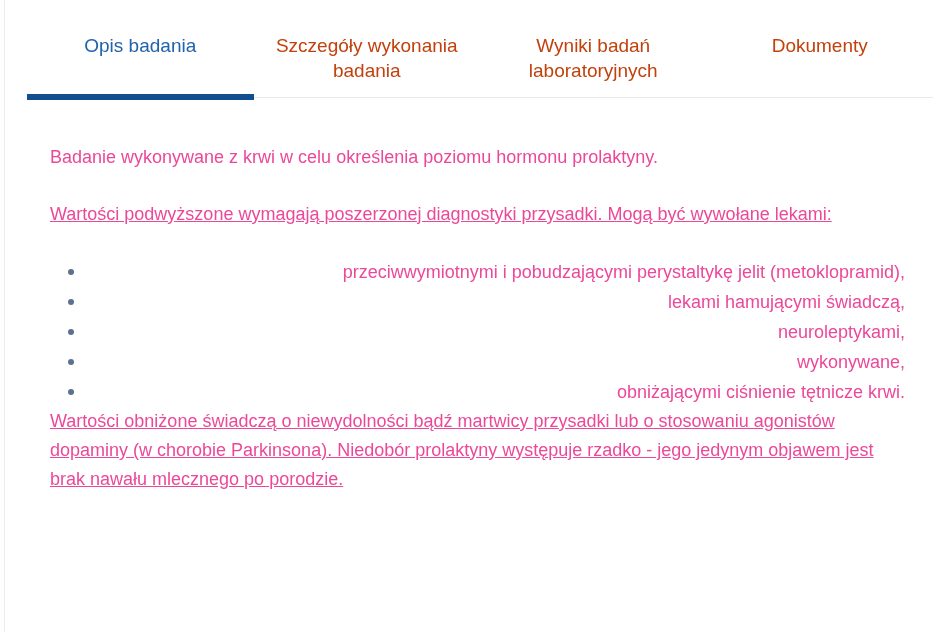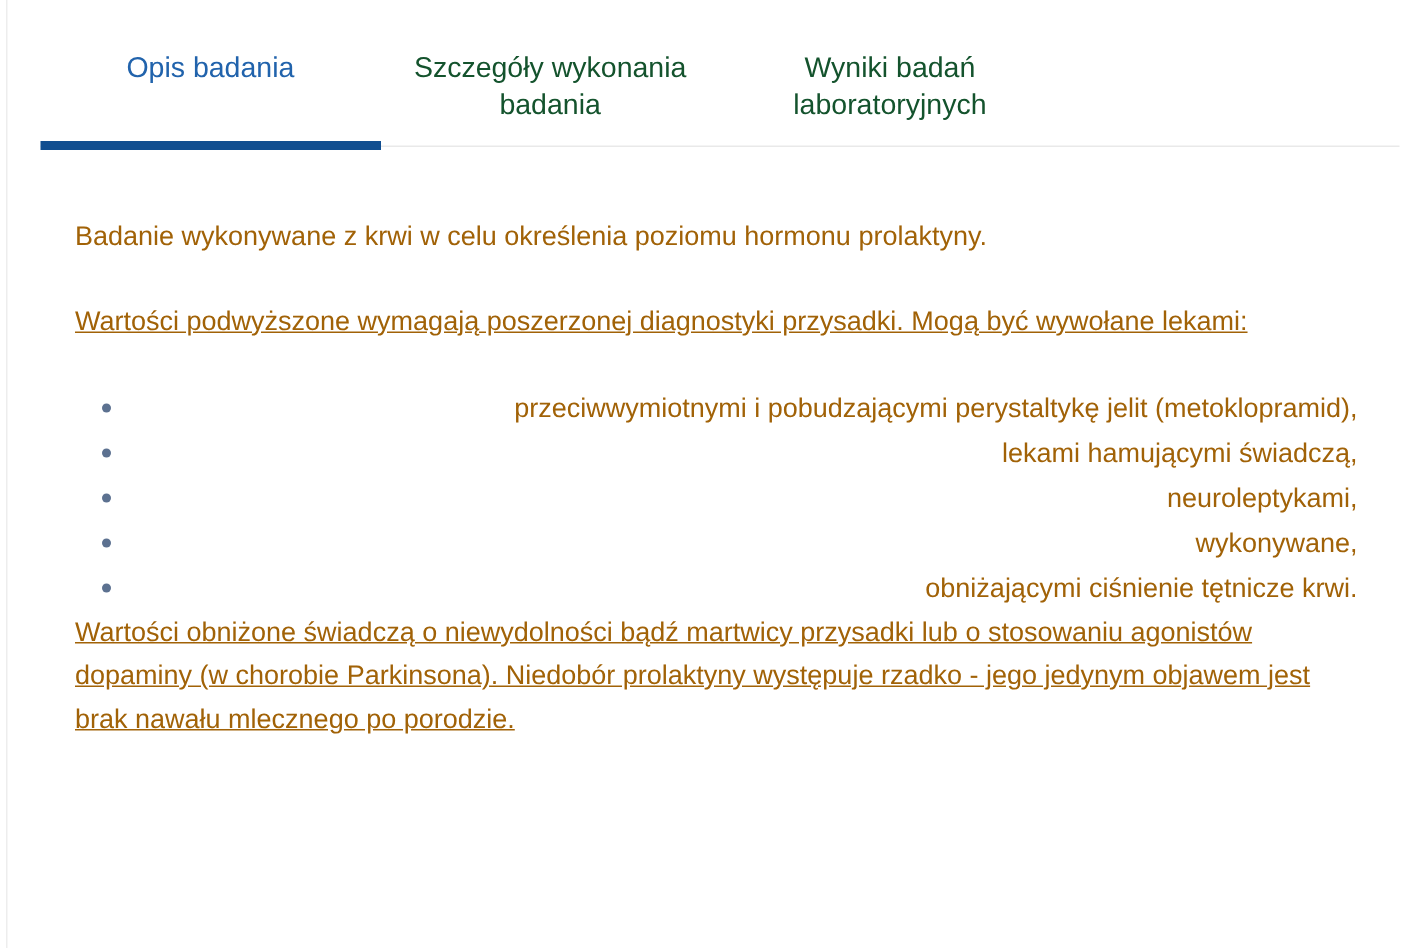--- a/index.html
+++ b/index.html
@@ -32,21 +32,21 @@
     grid-template-columns: repeat(4, 1fr);
     align-items: start;
     margin: 0 15px 0 27px;
     padding-top: 33px;
     padding-bottom: 14px;
   }
   .tab {
     text-align: center;
     font-size: 19px;
     line-height: 25px;
-    color: #14532d;
+    color: #c2410c;
     cursor: pointer;
     padding: 0 10px;
   }
   .tab.active {
     color: #2163ac;
   }
   .tabs-underline {
     position: relative;
     height: 1px;
     background: #e9e9e9;
@@ -58,21 +58,21 @@
     top: -3px;
     width: 25%;
     height: 6px;
     background: #114e90;
   }
   
   .content {
     margin: 45px 43px 0 50px;
     font-size: 18px;
     line-height: 29px;
-    color: #a16207;
+    color: #ec4899;
   }
   .content p {
     margin: 0 0 28px 0;
   }
   .content p.flush {
     margin: 0;
     text-decoration: underline;
   }
   .content ul {
     list-style: none;
@@ -105,20 +105,23 @@
   <nav class="tabs">
     <div class="tab active">
       <span>Opis badania</span>
     </div>
     <div class="tab">
       <span>Szczegóły wykonania badania</span>
     </div>
     <div class="tab">
       <span>Wyniki badań laboratoryjnych</span>
     </div>
+    <div class="tab">
+      <span>Dokumenty</span>
+    </div>
   </nav>
 
   <div class="tabs-underline">
     <div class="active-indicator"></div>
   </div>
 
   <main class="content">
     <p>Badanie wykonywane z krwi w celu określenia poziomu hormonu prolaktyny.</p>
     <p class="flush">Wartości podwyższone wymagają poszerzonej diagnostyki przysadki. Mogą być wywołane lekami:</p>
     <ul>

